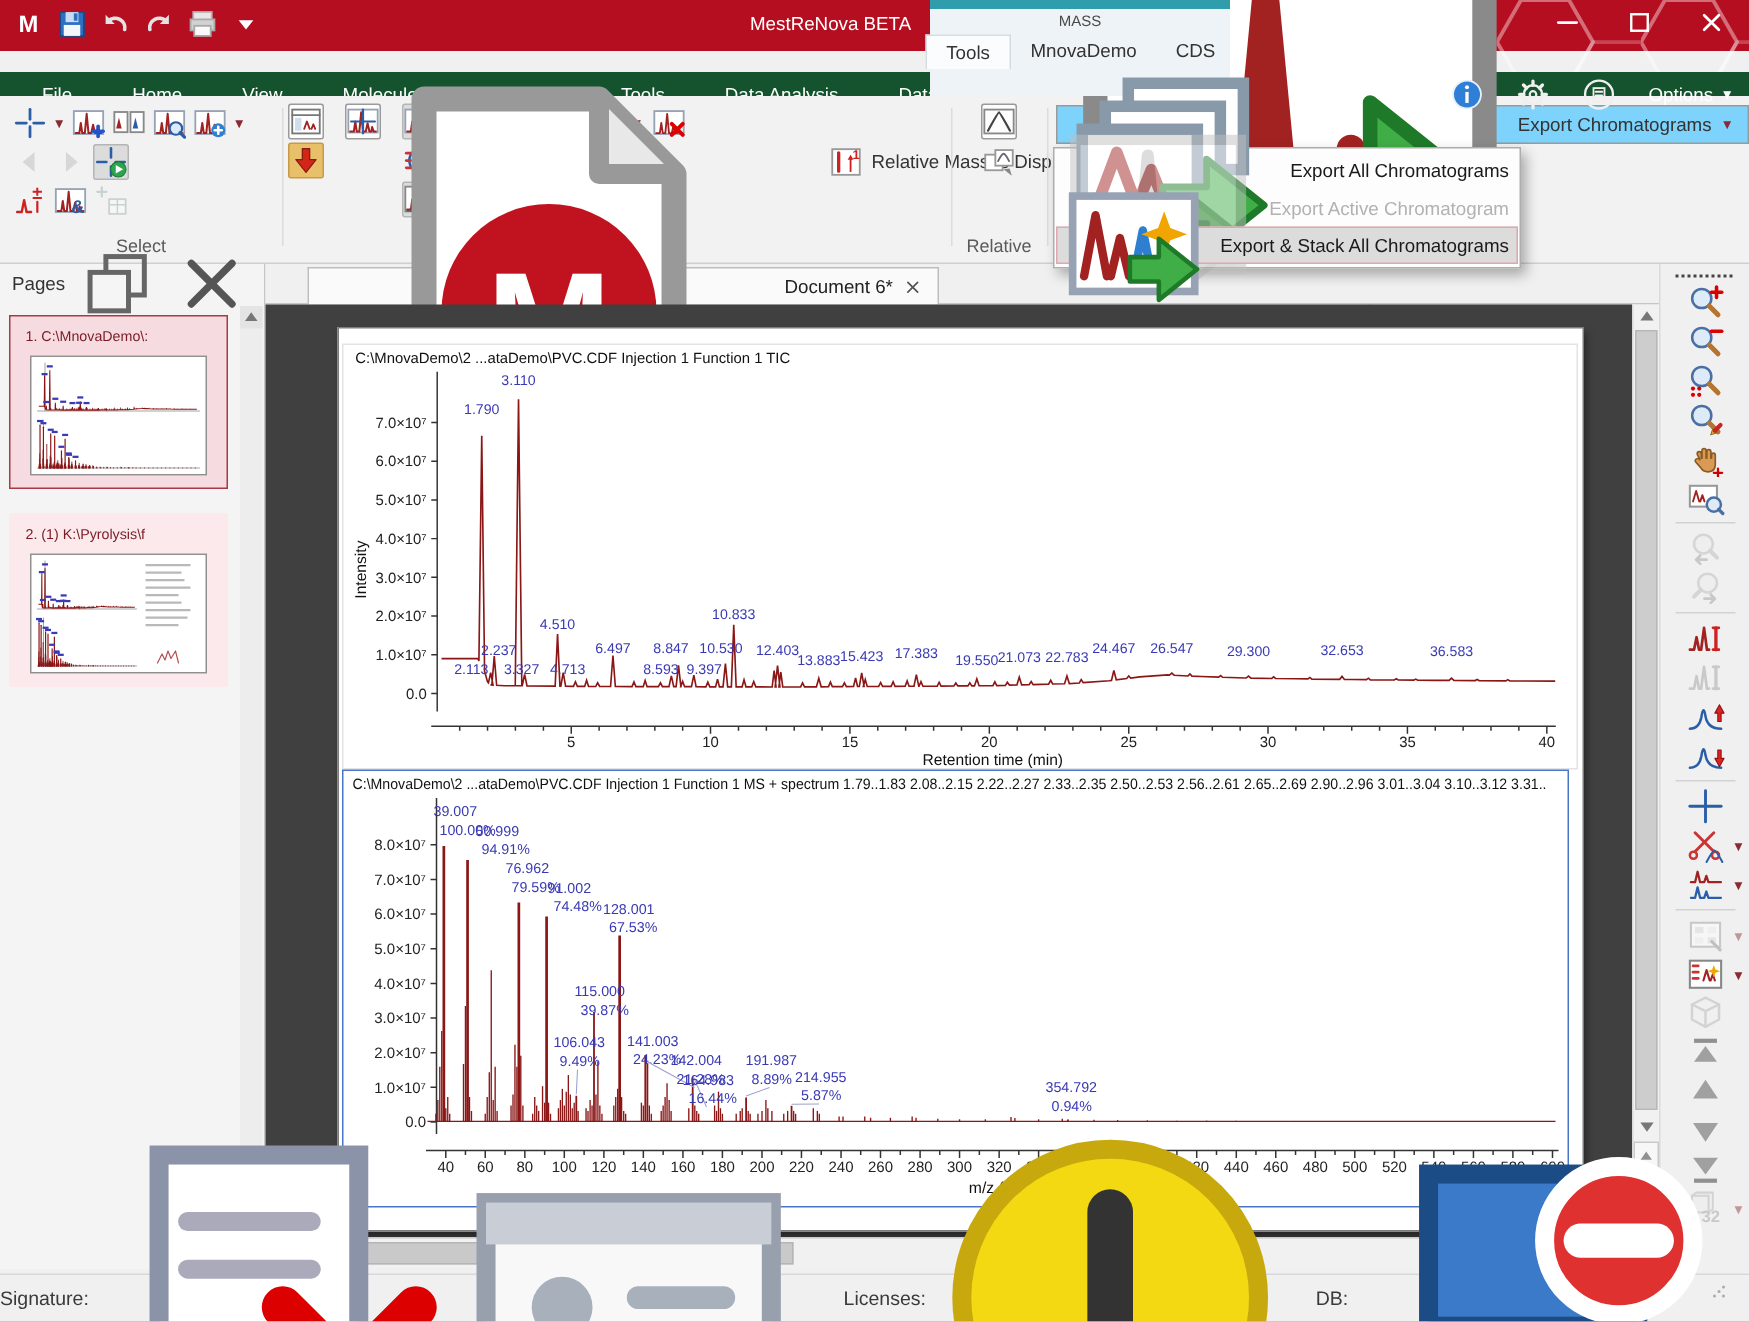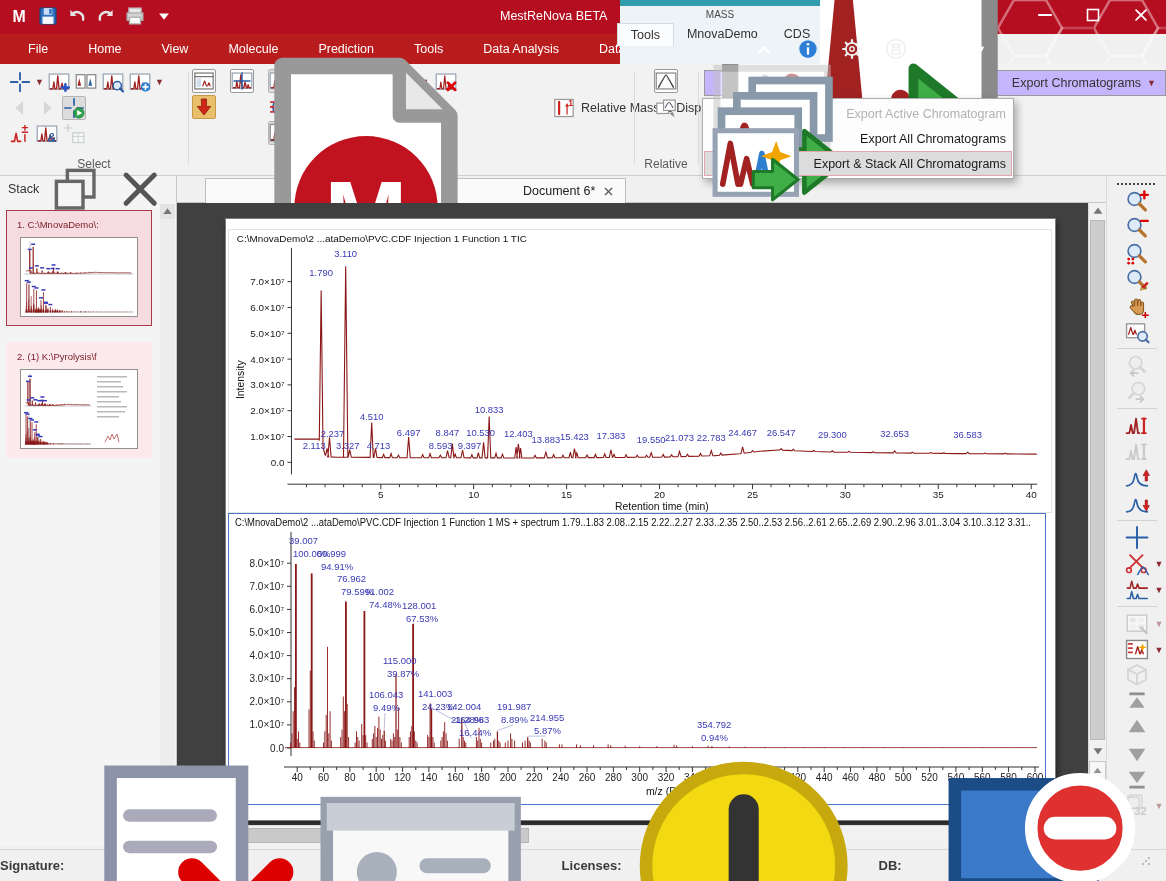--- a/index.html
+++ b/index.html
@@ -1,21 +1,21 @@
 <!DOCTYPE html>
 <html><head>
 <meta charset="utf-8">
 <style>
   html,body{margin:0;padding:0;background:#e0e0e0}
   .app{position:relative;width:1166px;height:881px;background:#f0f0f0;overflow:hidden;
        font-family:"Liberation Sans",sans-serif;font-size:12px;color:#222}
   .app *{box-sizing:border-box}
   
   .titlebar{position:absolute;left:0;top:0;width:1166px;height:34px;background:#b60e21}
-  .menubar{position:absolute;left:0;top:34px;width:996px;height:30px;background:#b91c1c}
+  .menubar{position:absolute;left:0;top:48px;width:1166px;height:30px;background:#14532d}
   .hexes{position:absolute;right:0;top:0;width:360px;height:64px;pointer-events:none}
   .qa{position:absolute;left:8px;top:5px;display:flex;gap:7px;align-items:center;z-index:3}
   .qicon{width:22px;height:22px;display:flex;align-items:center;justify-content:center}
   .qicon svg{width:20px;height:20px}
   .apptitle{position:absolute;left:500px;top:9px;color:#fff;font-size:12.5px;z-index:3}
   .winbtns{position:absolute;right:14px;top:4px;display:flex;gap:26px;z-index:4}
   .winbtn{width:22px;height:22px;display:flex;align-items:center;justify-content:center}
   .winbtn svg{width:18px;height:18px}
   .menuitems{position:absolute;left:8px;top:0;height:30px;display:flex;align-items:stretch}
   .mitem{padding:0 20px;color:#fff;font-size:12.5px;display:flex;align-items:center;white-space:nowrap}
@@ -42,21 +42,21 @@
   .dis{opacity:.45}
   .rrow{display:flex;gap:3px;align-items:center;height:26px}
   .selgrp{position:absolute;left:8px;top:5px}
   .viewgrp{position:absolute;left:192px;top:5px;width:440px;height:90px}
   .vcol{position:absolute;top:0;display:flex;flex-direction:column;gap:2px}
   .vrow{position:absolute;display:flex;align-items:center;gap:5px;height:24px}
   .rlabel{font-size:12.5px;color:#333;white-space:nowrap}
   .caret{color:#8a2a33;font-size:9px;line-height:1}
   .cmpgrp{position:absolute;left:640px;top:5px;width:52px;display:flex;flex-direction:column;align-items:center;gap:3px}
   .exportbtn{position:absolute;left:704px;top:6px;height:26px;display:flex;align-items:center;gap:6px;
-             padding:0 9px;background:#c4b5fd;border:1px solid #9a9a9a}
+             padding:0 9px;background:#7dd3fc;border:1px solid #9a9a9a}
   .exportbtn svg{width:19px;height:19px}
   
   .dropdown{position:absolute;left:702px;top:98px;width:312px;background:#fdfdfd;border:1px solid #adadad;
             box-shadow:3px 4px 8px rgba(0,0,0,.3);z-index:100;padding:2px 1px}
   .dropdown::after{content:'';position:absolute;left:32px;top:2px;bottom:2px;width:1px;background:#e6e6e6}
   .ditem{display:flex;align-items:center;height:25px;gap:12px;padding:0 5px;border:1px solid transparent;position:relative;z-index:2}
   .ditem svg{width:20px;height:20px;min-width:20px}
   .ditem span{font-size:12.5px;color:#1a1a1a;white-space:nowrap}
   .ditem.dis span{color:#b2b2b2}
   .ditem.dis{opacity:1}
@@ -99,21 +99,21 @@
   
   .rtb{position:absolute;left:1106px;top:176px;width:60px;height:670px;background:#f0f0f0;border-left:1px solid #dadada}
   .rtb-handle{margin:7px 10px 4px 10px;border-top:2px dotted #444;width:38px}
   .rtb-item{width:32px;height:25px;margin:1px auto;display:flex;align-items:center;justify-content:center;position:relative}
   .rtb-item svg{width:21px;height:21px}
   .rtb-item .caret{position:absolute;right:-11px;top:9px}
   .rtb-sep{width:40px;height:1px;background:#d2d2d2;margin:4px auto}
   
   .status{position:absolute;left:0;top:849px;width:1166px;height:32px;background:#f0f0f0;border-top:1px solid #d8d8d8;
           display:flex;align-items:center;justify-content:flex-end;gap:9px;padding-right:30px}
-  .status .slabel{font-weight:bold;font-size:13px;color:#3a3a3a}
+  .status .slabel{font-weight:normal;font-size:13px;color:#3a3a3a}
   .status svg{width:21px;height:21px}
   .grip{position:absolute;right:4px;bottom:4px}
   
   .ctitle{font-size:10px;fill:#111}
   .tick{font-size:10px;fill:#222}
   .alabel{font-size:10.5px;fill:#111}
   .plabel{font-size:9.5px;fill:#3939b4}
   .trace{stroke:#8a1616;fill:none;stroke-width:1.1}
   .ax{stroke:#333;stroke-width:1;fill:none}
 </style>
@@ -494,59 +494,59 @@
             <path d="M2 14.5 L4 14.5 4.8 9 5.6 14.5 7 14.5 8 4 9 14.5 10.5 14.5 11.5 10 12.5 14.5 13.5 14.5 14 12 14.8 14.5 16 14.5" fill="none" stroke="#a22222" stroke-width="1.15" stroke-linejoin="round" stroke-linecap="round"></path>
             <path d="M8.5 10.5 h3.8 v-2.4 l5 4 -5 4 v-2.4 h-3.8 z" fill="#3fae46" stroke="#1e7a28" stroke-width="0.6" stroke-linejoin="round" stroke-linecap="round"></path>
           </svg>
         </span>
       <span class="rlabel">Export Chromatograms</span>
       <span class="caret">▼</span>
     </div>
   </div>
 
   <div class="dropdown" id="exportmenu">
-      <div class="ditem dis">
-        <span style="display: flex;">
-          <svg viewBox="0 0 18 18" style="width:100%;height:100%">
-            <rect x="1" y="2.5" width="16" height="12.5" fill="#fff" stroke="#c0c0c0" stroke-width="1"></rect>
-            <path d="M2 14.5 L4 14.5 4.8 9 5.6 14.5 7 14.5 8 4 9 14.5 10.5 14.5 11.5 10 12.5 14.5 13.5 14.5 14 12 14.8 14.5 16 14.5" fill="none" stroke="#bdbdbd" stroke-width="1.15" stroke-linejoin="round" stroke-linecap="round"></path>
-            <path d="M8.5 10.5 h3.8 v-2.4 l5 4 -5 4 v-2.4 h-3.8 z" fill="#c0c0c0" stroke="#b0b0b0" stroke-width="0.6" stroke-linejoin="round" stroke-linecap="round"></path>
-          </svg>
-        </span>
-        <span>Export Active Chromatogram</span>
-      </div>
       <div class="ditem">
         <span style="display: flex;">
           <svg viewBox="0 0 18 18" style="width:100%;height:100%">
             <rect x="5.5" y="1.5" width="10" height="7.5" fill="#fff" stroke="#8899aa" stroke-width="1"></rect>
             <rect x="3.5" y="3.5" width="10" height="7.5" fill="#fff" stroke="#8899aa" stroke-width="1"></rect>
             <rect x="1.5" y="5.5" width="10" height="7.5" fill="#fff" stroke="#8899aa" stroke-width="1"></rect>
             <path d="M3 11.5 l1.5 -4 1.5 4 M6.5 11.5 l1 -2.5 1 2.5" fill="none" stroke="#a22222" stroke-width="1" stroke-linejoin="round" stroke-linecap="round"></path>
             <path d="M8.5 10.5 h3.8 v-2.4 l5 4 -5 4 v-2.4 h-3.8 z" fill="#3fae46" stroke="#1e7a28" stroke-width="0.6" stroke-linejoin="round" stroke-linecap="round"></path>
           </svg>
         </span>
         <span>Export All Chromatograms</span>
       </div>
+      <div class="ditem dis">
+        <span style="display: flex;">
+          <svg viewBox="0 0 18 18" style="width:100%;height:100%">
+            <rect x="1" y="2.5" width="16" height="12.5" fill="#fff" stroke="#c0c0c0" stroke-width="1"></rect>
+            <path d="M2 14.5 L4 14.5 4.8 9 5.6 14.5 7 14.5 8 4 9 14.5 10.5 14.5 11.5 10 12.5 14.5 13.5 14.5 14 12 14.8 14.5 16 14.5" fill="none" stroke="#bdbdbd" stroke-width="1.15" stroke-linejoin="round" stroke-linecap="round"></path>
+            <path d="M8.5 10.5 h3.8 v-2.4 l5 4 -5 4 v-2.4 h-3.8 z" fill="#c0c0c0" stroke="#b0b0b0" stroke-width="0.6" stroke-linejoin="round" stroke-linecap="round"></path>
+          </svg>
+        </span>
+        <span>Export Active Chromatogram</span>
+      </div>
       <div class="ditem hl">
         <span style="display: flex;">
           <svg viewBox="0 0 18 18" style="width:100%;height:100%">
             <rect x="1" y="2.5" width="16" height="12.5" fill="#fff" stroke="#97a3b4" stroke-width="1"></rect>
             <path d="M2.5 13 l1.5 -8 1.5 8 M6 13 l1.2 -5 1.2 5" fill="none" stroke="#a22222" stroke-width="1.1" stroke-linejoin="round" stroke-linecap="round"></path>
             <path d="M9 13 l1.2 -6 1.2 6" fill="none" stroke="#2e7fd0" stroke-width="1.1" stroke-linejoin="round" stroke-linecap="round"></path>
             <path d="M13 4.5 l.8 2.2 2.2 .8 -2.2 .8 -.8 2.2 -.8 -2.2 -2.2 -.8 2.2 -.8 z" fill="#f0a500" stroke-linejoin="round" stroke-linecap="round"></path>
             <path d="M8.5 10.5 h3.8 v-2.4 l5 4 -5 4 v-2.4 h-3.8 z" fill="#3fae46" stroke="#1e7a28" stroke-width="0.6" stroke-linejoin="round" stroke-linecap="round"></path>
           </svg>
         </span>
         <span>Export &amp; Stack All Chromatograms</span>
       </div>
     </div>
 
   <div class="pages">
     <div class="pheader">
-      <span class="ttl">Stack</span>
+      <span class="ttl">Pages</span>
       <span style="display:flex">
           <svg viewBox="0 0 18 18" style="width:100%;height:100%">
             <rect x="6.5" y="3" width="8.5" height="8.5" fill="none" stroke="#666" stroke-width="1.1"></rect>
             <rect x="3" y="6.5" width="8.5" height="8.5" fill="#f5f5f5" stroke="#666" stroke-width="1.1"></rect>
           </svg>
         </span>
       <span style="display:flex">
           <svg viewBox="0 0 18 18" style="width:100%;height:100%">
             <line x1="4.5" y1="4.5" x2="13.5" y2="13.5" stroke="#555" stroke-width="1.6" stroke-linecap="round"></line>
             <line x1="13.5" y1="4.5" x2="4.5" y2="13.5" stroke="#555" stroke-width="1.6" stroke-linecap="round"></line>

